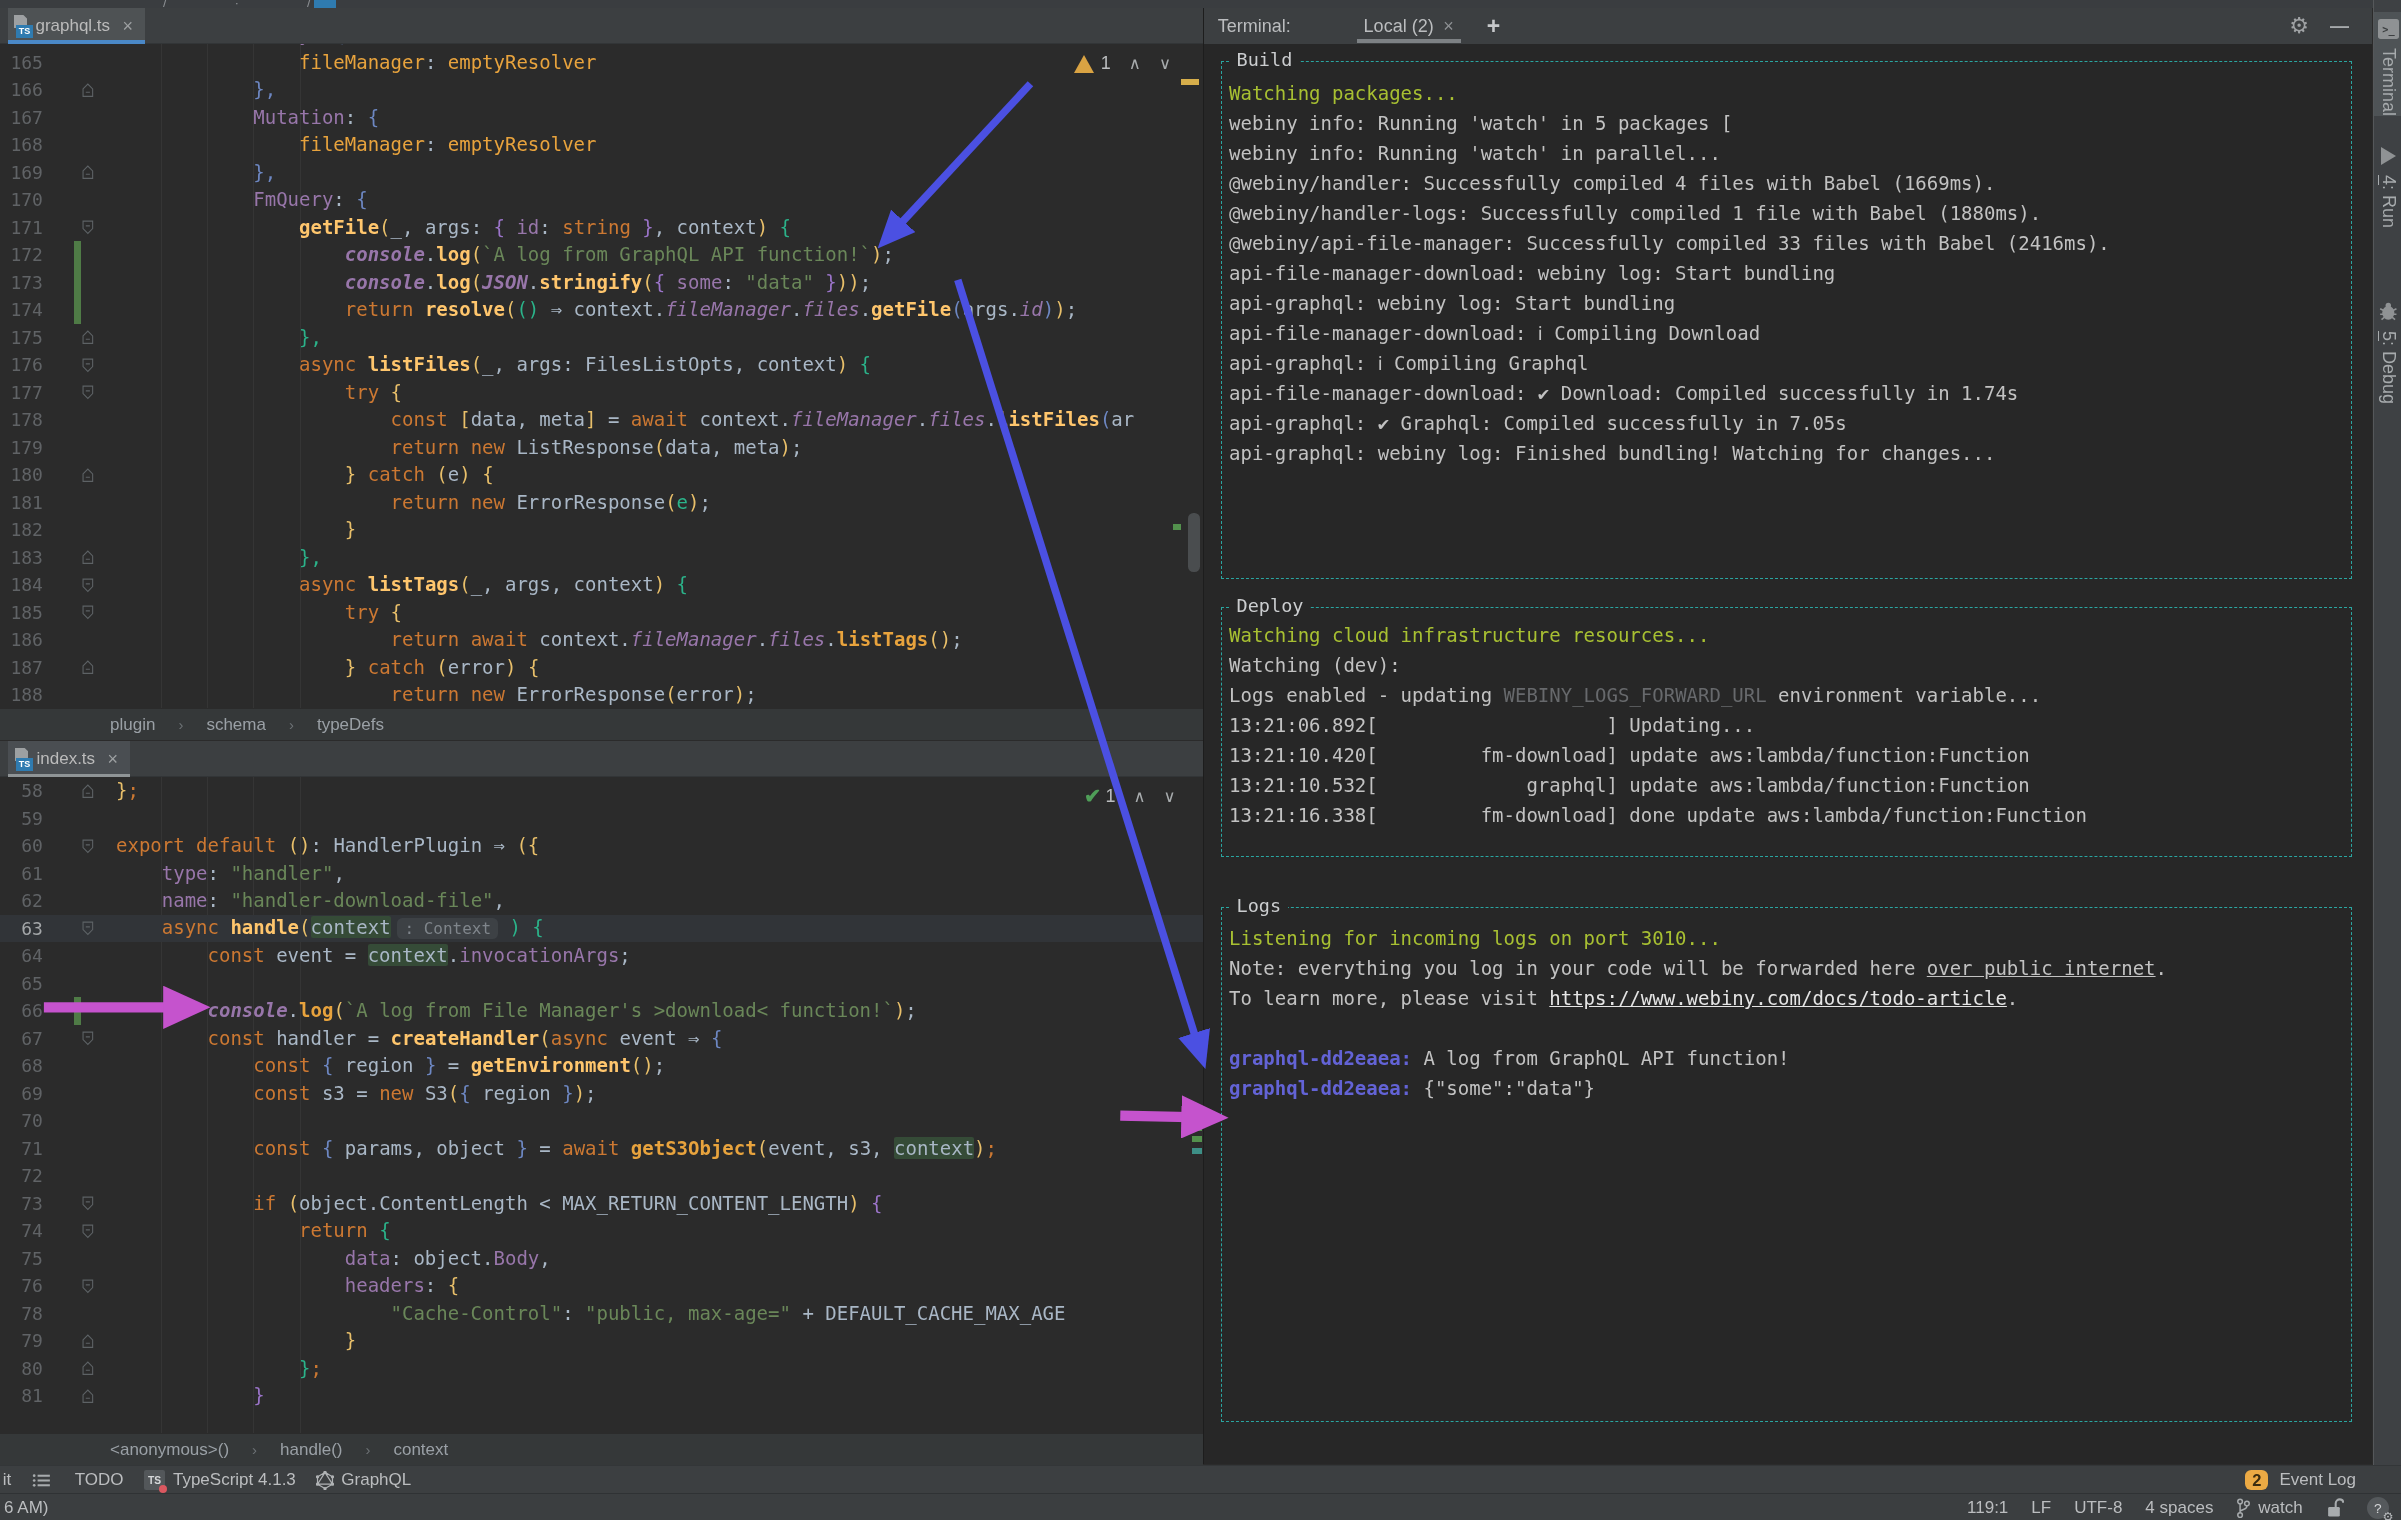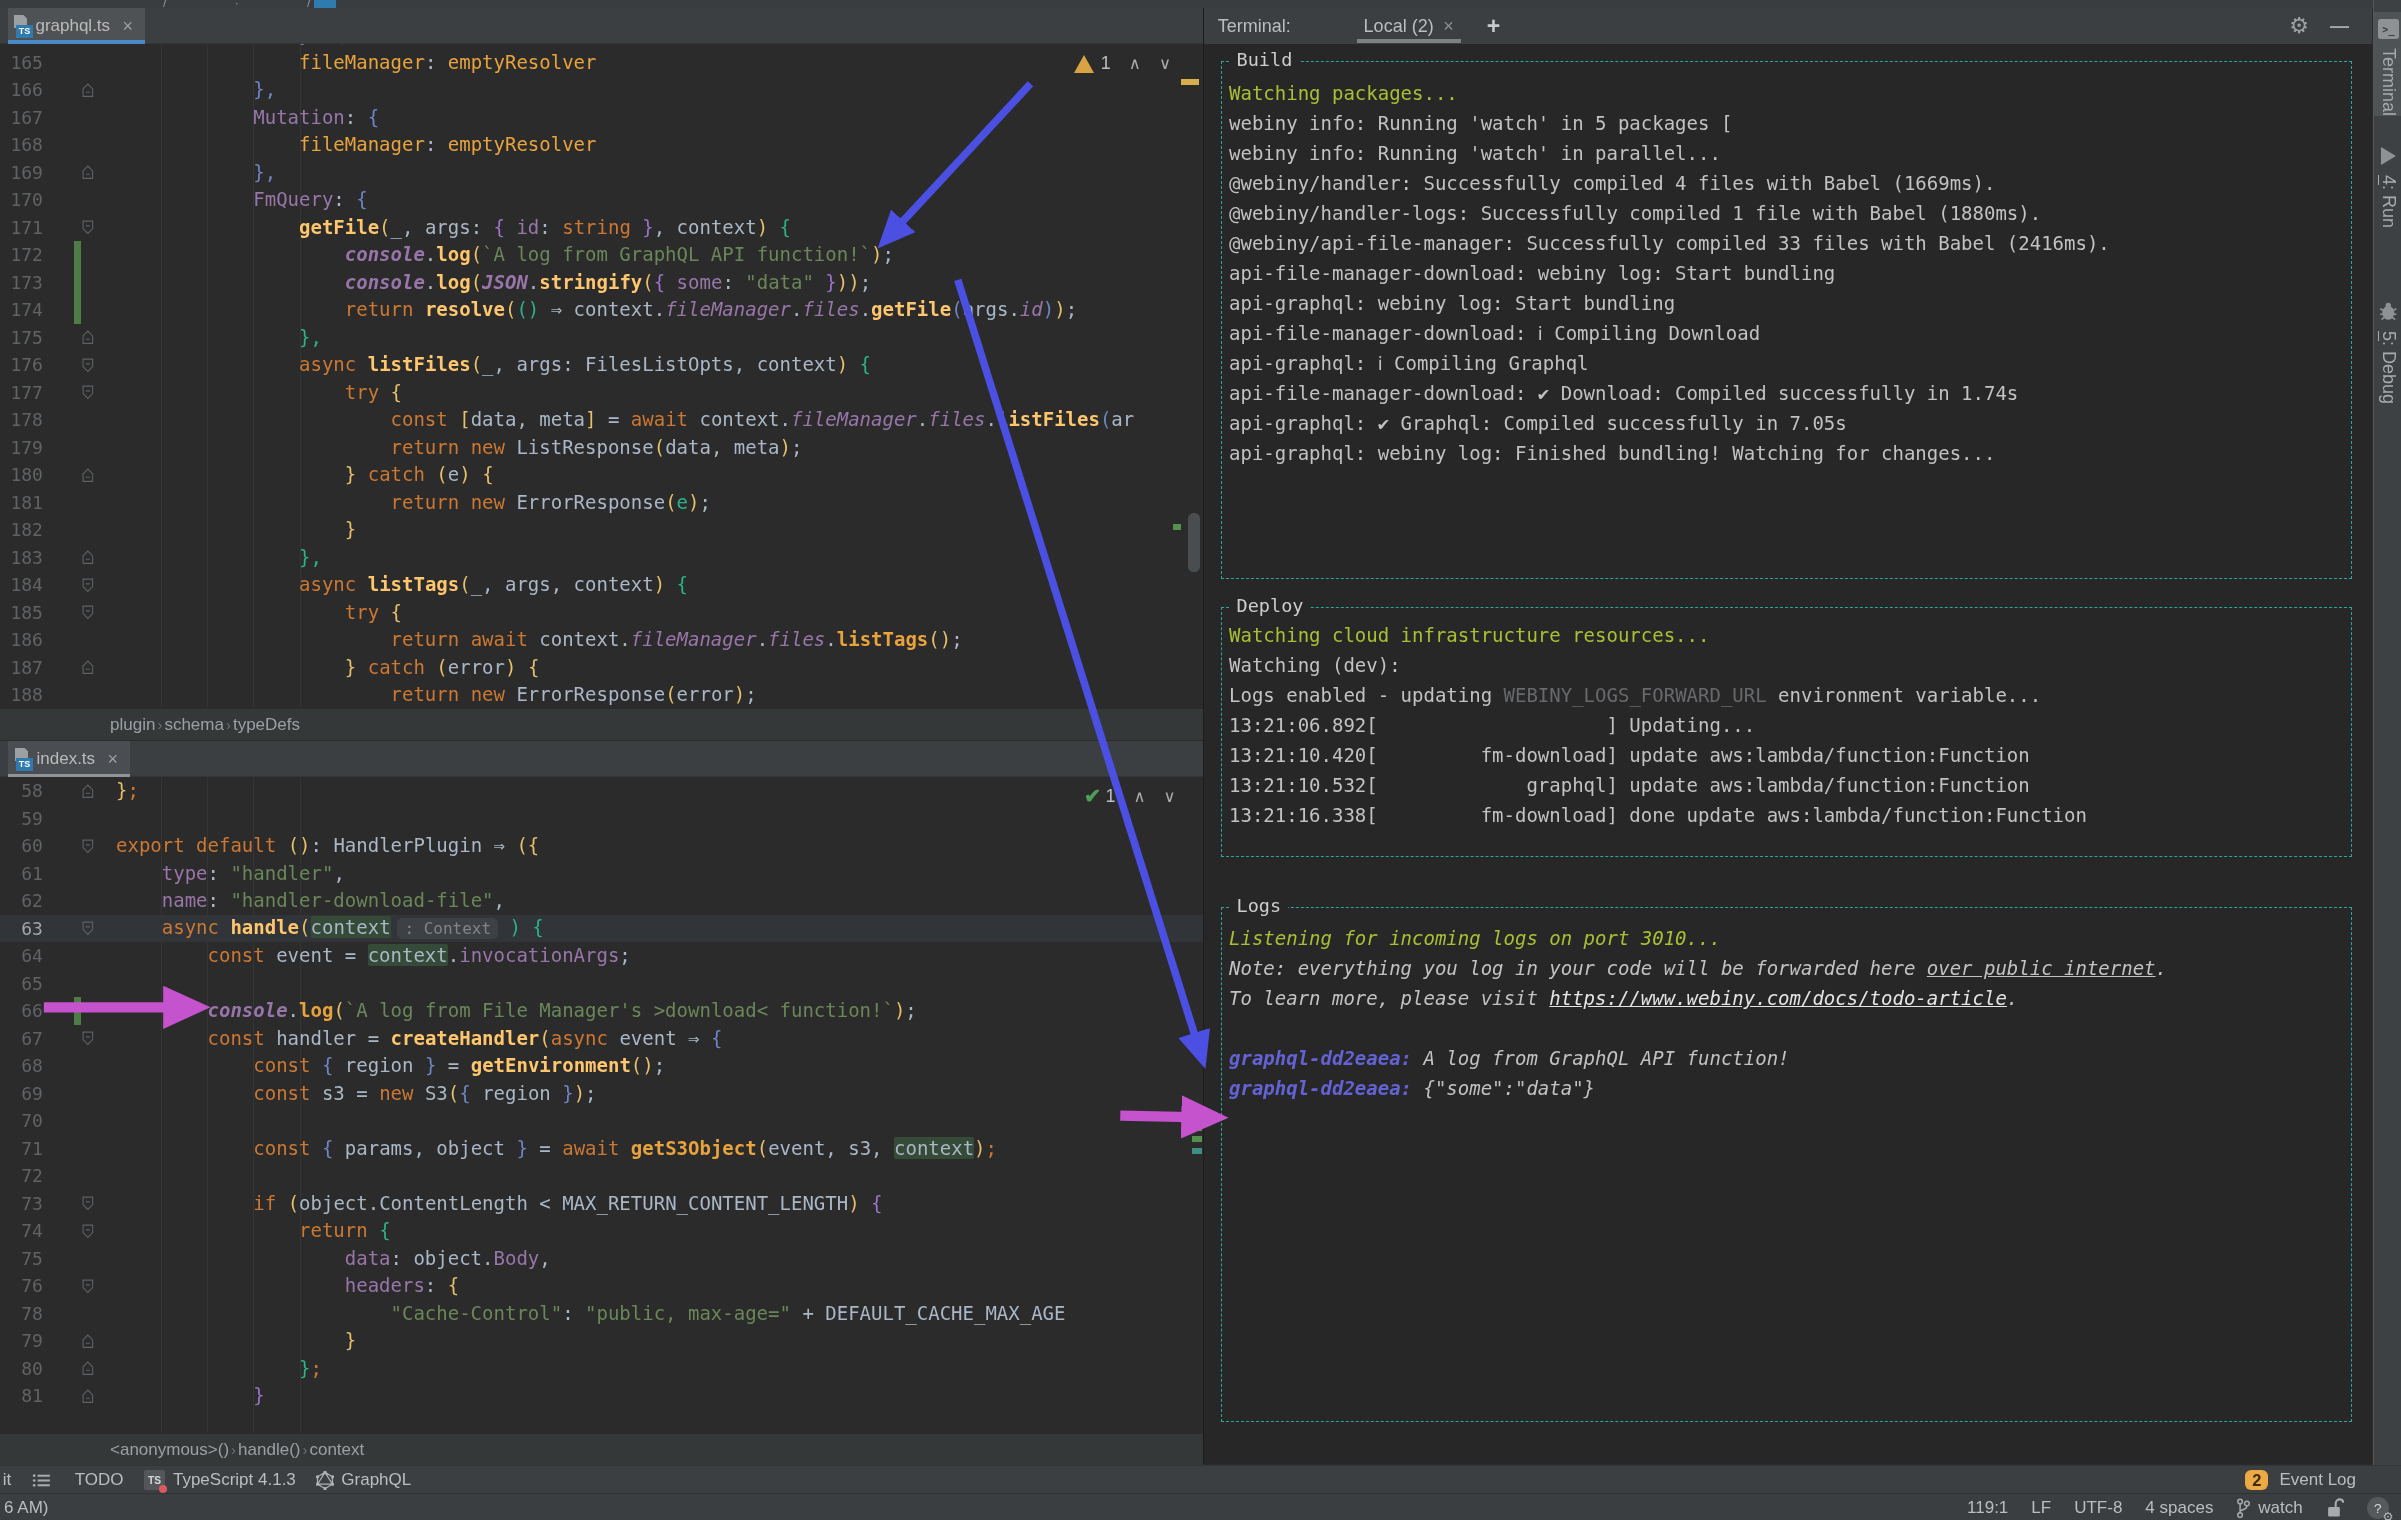--- a/index.html
+++ b/index.html
@@ -36,21 +36,21 @@
   .guide{position:absolute;top:0;bottom:0;width:0.7px;background:rgba(255,255,255,0.05);}
   
   .tk.df{color:#a9b7c6}.tk.kw{color:#cc7832}.tk.fn{color:#ffc66d;font-weight:600}
   .tk.fo{color:#e8a33d;font-weight:600}.tk.st{color:#6a8759}.tk.pr{color:#9876aa}
   .tk.pri{color:#9876aa;font-style:italic}.tk.cons{color:#9876aa;font-style:italic;font-weight:bold}
   .tk.prop{color:#e8a33d}.tk.b1{color:#e8bf6a}.tk.b2{color:#6d87c2}.tk.b3{color:#9b74c9}
   .tk.b4{color:#2bb38a}.tk.semi{color:#cc7832}
   .tk.occ{color:#a9b7c6;background:#354b37;border-radius:2.1px;}
   .tk.inlay{background:#3d4145;color:#7f858b;border-radius:5.5px;padding:0.7px 6.9px;font-size:16px;margin-left:6.9px;}
   .crumbbar{position:absolute;left:0;bottom:0;width:100%;height:32px;background:#353839;border-top:0.7px solid #2b2b2b;
-     display:flex;align-items:center;color:#9aa0a6;font-size:17px;padding-left:110px;gap:2px;}
+     display:flex;align-items:center;color:#9aa0a6;font-size:17px;padding-left:110px;gap:23px;}
   .crumb-sep{color:#6d7control2;color:#6d7276;font-size:15px;}
   .insp{position:absolute;right:32px;top:45px;display:flex;align-items:center;gap:18px;color:#bbbdbf;font-size:18px;z-index:5;}
   .warn-tri{width:0;height:0;border-left:10.3px solid transparent;border-right:10.3px solid transparent;
      border-bottom:18px solid #d9a343;position:relative;}
   .chev{color:#a7abad;font-size:16.5px;}
   .check{color:#4f9e58;font-size:20.6px;font-weight:bold;}
   .sb-thumb{background:#4a4d4f;border-radius:5.5px;}
   
   #terminal{left:1203px;top:8.2px;width:1169px;height:1456px;background:#272727;border-left:1.4px solid #1d1d1d;}
   #term-header{position:absolute;left:0;top:0;width:100%;height:36px;background:#3c3f41;color:#bbbdbf;
@@ -548,21 +548,21 @@
           <div class="tline"><span class="tt d">Watching (dev):</span></div>
           <div class="tline"><span class="tt d">Logs enabled - updating </span><span class="tt dim">WEBINY_LOGS_FORWARD_URL</span><span class="tt d"> environment variable...</span></div>
           <div class="tline"><span class="tt d">13:21:06.892[                    ] Updating...</span></div>
           <div class="tline"><span class="tt d">13:21:10.420[         fm-download] update aws:lambda/function:Function</span></div>
           <div class="tline"><span class="tt d">13:21:10.532[             graphql] update aws:lambda/function:Function</span></div>
           <div class="tline"><span class="tt d">13:21:16.338[         fm-download] done update aws:lambda/function:Function</span></div>
         </div>
     </div>
     <div class="tbox" id="box-logs" style="top:863px;height:515px;">
       <div class="tbox-label">Logs</div>
-      <div style="padding-top:15px;font-style:italic;" id="logs-lines">
+      <div style="padding-top:15px;" id="logs-lines">
           <div class="tline"><span class="tt g">Listening for incoming logs on port 3010...</span></div>
           <div class="tline"><span class="tt d">Note: everything you log in your code will be forwarded here </span><span class="tt ul">over public internet</span><span class="tt d">.</span></div>
           <div class="tline"><span class="tt d">To learn more, please visit </span><span class="tt lk">https://www.webiny.com/docs/todo-article</span><span class="tt d">.</span></div>
           <div class="tline"></div>
           <div class="tline"><span class="tt lg">graphql-dd2eaea:</span><span class="tt d"> A log from GraphQL API function!</span></div>
           <div class="tline"><span class="tt lg">graphql-dd2eaea:</span><span class="tt d"> {"some":"data"}</span></div>
         </div>
     </div>
   </div>
 </div>

